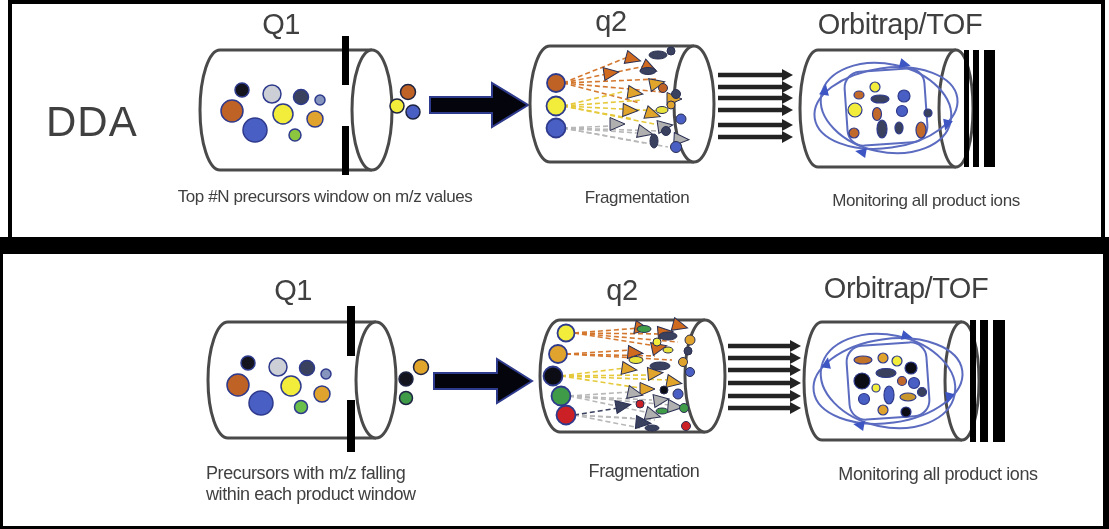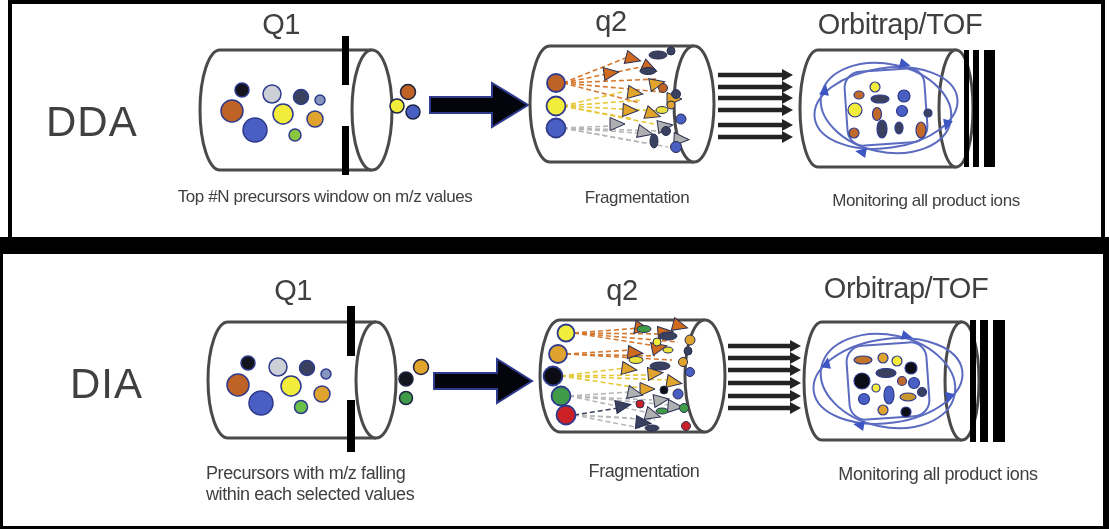--- a/index.html
+++ b/index.html
@@ -344,22 +344,21 @@
   </svg>
 
   <div class="t method" style="left:46px;  top:98px;">DDA</div>
   <div class="t stitle" style="left:231px; top:8px;   width:100px;">Q1</div>
   <div class="t stitle" style="left:561px; top:5px;   width:100px;">q2</div>
   <div class="t stitle" style="left:780px; top:8px;   width:240px;">Orbitrap/TOF</div>
   <div class="t cap" style="left:145px; top:187px; width:360px;">Top #N precursors window on m/z values</div>
   <div class="t cap" style="left:547px; top:188px; width:180px;">Fragmentation</div>
   <div class="t cap" style="left:800px; top:191px; width:252px;">Monitoring all product ions</div>
 
-  <div class="t method" style="left:70px;  top:360px;">DIA</div>
   <div class="t stitle" style="left:243px; top:274px; width:100px;">Q1</div>
   <div class="t stitle" style="left:572px; top:274px; width:100px;">q2</div>
   <div class="t stitle" style="left:786px; top:272px; width:240px;">Orbitrap/TOF</div>
   <div class="t cap cap2 left" style="left:206px; top:463px; width:290px;">Precursors with m/z falling
-within each selected values</div>
+within each product window</div>
   <div class="t cap cap2" style="left:554px; top:461px; width:180px;">Fragmentation</div>
   <div class="t cap cap2" style="left:806px; top:464px; width:264px;">Monitoring all product ions</div>
 
 </div>
 
 </body></html>

